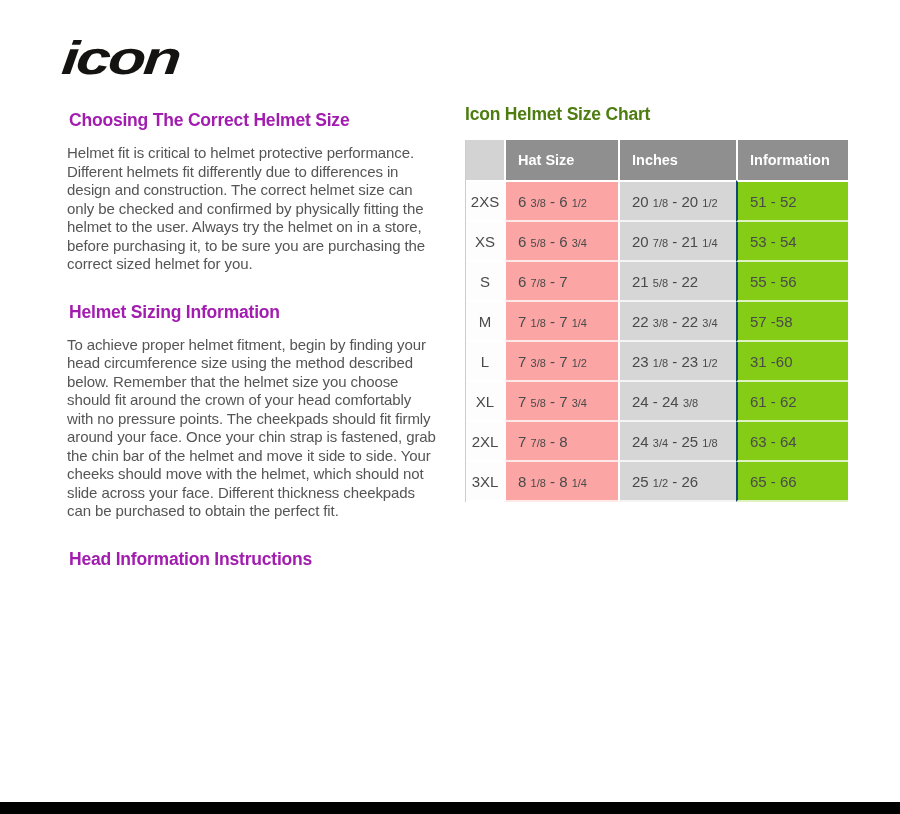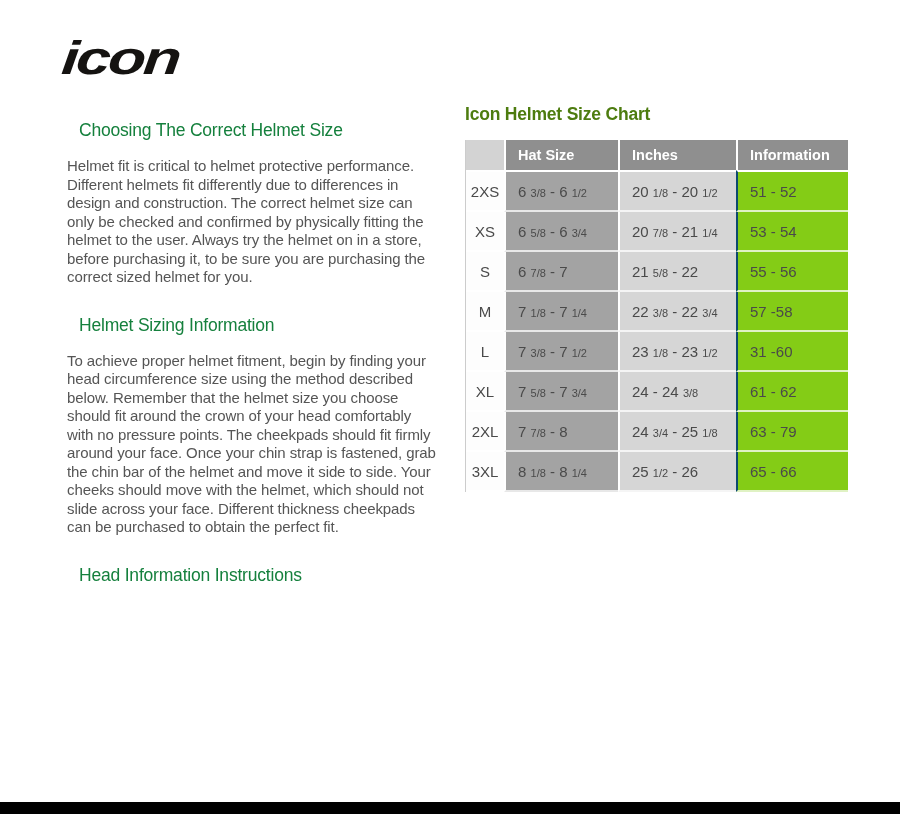--- a/index.html
+++ b/index.html
@@ -35,25 +35,25 @@
 
   
   .left-col {
     position: absolute;
     left: 63px;
     top: 103px;
     width: 376px;
   }
   .section + .section { margin-top: 27px; }
   .section h2 {
-    margin: 16px;
+    margin: 6px;
     font-size: 17.5px;
     line-height: 22px;
-    font-weight: normal;
-    color: #15803d;
+    font-weight: bold;
+    color: #a21caf;
     letter-spacing: -0.2px;
   }
   .section p {
     margin: 13px 0 0 4px;
     font-size: 15px;
     line-height: 18.5px;
     color: #555555;
     letter-spacing: -0.1px;
   }
 
@@ -79,21 +79,21 @@
     table-layout: fixed;
     width: 382px;
     border-left: 1px solid #cccccc;
   }
   table.size-chart col.col0 { width: 38px; }
   table.size-chart col.col1 { width: 114px; }
   table.size-chart col.col2 { width: 118px; }
   table.size-chart col.col3 { width: 112px; }
 
   table.size-chart th {
-    height: 30px;
+    height: 40px;
     background: #8f8f8f;
     color: #ffffff;
     font-size: 14.5px;
     font-weight: bold;
     text-align: left;
     padding: 0 0 0 12px;
     vertical-align: middle;
   }
   table.size-chart th.corner {
     background: #d3d3d3;
@@ -107,21 +107,21 @@
     font-size: 15px;
     color: #4a4a4a;
     padding: 0 0 0 12px;
     border-bottom: 2px solid rgba(255,255,255,0.75);
   }
   table.size-chart td.c0 {
     background: #fdfdfd;
     text-align: center;
     padding: 0;
   }
-  table.size-chart td.c1 { background: #a3a3a3; border-left: 2px solid #ffffff; }
+  table.size-chart td.c1 { background: #fca5a5; border-left: 2px solid #ffffff; }
   table.size-chart td.c2 { background: #d6d6d6; border-left: 2px solid #ffffff; }
   table.size-chart td.c3 { background: #84cc16; border-left: 2px solid #0c4a6e; }
   table.size-chart tr:first-child td { border-top: 2px solid #ffffff; }
 
   .frac { font-size: 11px; }
 
   
   .bottom-bar {
     position: absolute;
     left: 0;
@@ -203,21 +203,21 @@
           <tr>
             <td class="c0">XL</td>
             <td class="c1">7 <span class="frac">5/8</span> - 7 <span class="frac">3/4</span></td>
             <td class="c2">24 - 24 <span class="frac">3/8</span></td>
             <td class="c3">61 - 62</td>
           </tr>
           <tr>
             <td class="c0">2XL</td>
             <td class="c1">7 <span class="frac">7/8</span> - 8</td>
             <td class="c2">24 <span class="frac">3/4</span> - 25 <span class="frac">1/8</span></td>
-            <td class="c3">63 - 79</td>
+            <td class="c3">63 - 64</td>
           </tr>
           <tr>
             <td class="c0">3XL</td>
             <td class="c1">8 <span class="frac">1/8</span> - 8 <span class="frac">1/4</span></td>
             <td class="c2">25 <span class="frac">1/2</span> - 26</td>
             <td class="c3">65 - 66</td>
           </tr>
         </tbody>
     </table>
   </div>

